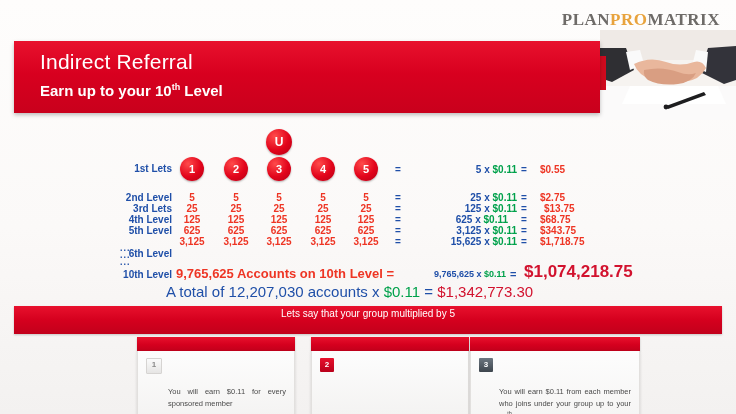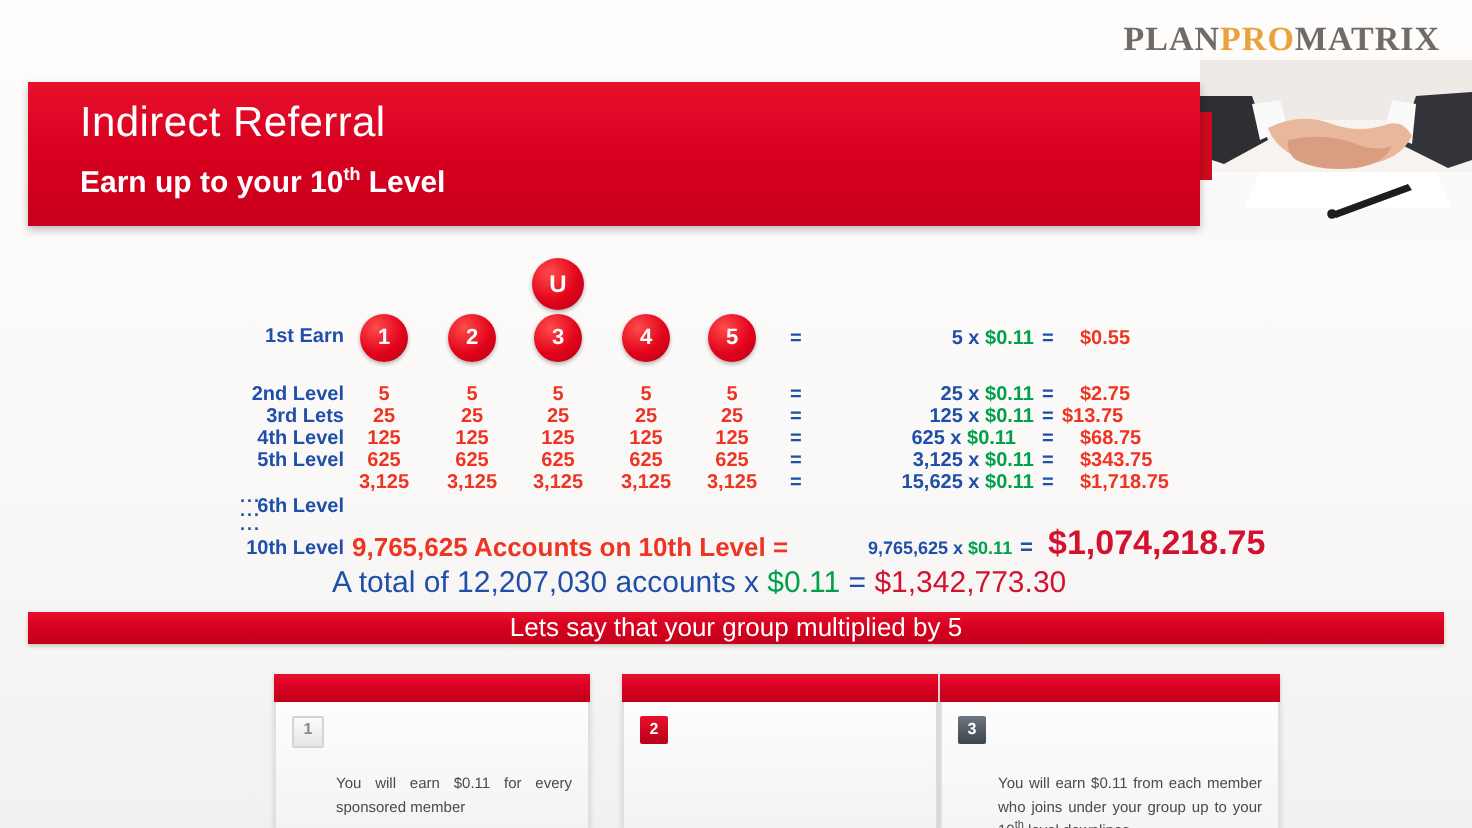--- a/index.html
+++ b/index.html
@@ -74,23 +74,23 @@
     font-weight:bold;}
   .l10-total{position:absolute;left:524px;top:262px;color:#d2122e;
     font-size:17px;font-weight:bold;}
 
   .grand{position:absolute;left:166px;top:283px;font-size:15px;font-weight:normal;
     color:#1f4fa8;}
   .grand .money{color:#00a14b;}
   .grand .amt{color:#d2122e;}
 
   
-  .strip{position:absolute;left:14px;top:306px;width:708px;height:16px;
+  .strip{position:absolute;left:14px;top:306px;width:708px;height:28px;
     background:linear-gradient(180deg,#e8112d 0%,#d5001e 50%,#c2001b 100%);
-    color:#fff;font-size:13px;text-align:center;line-height:16px;
+    color:#fff;font-size:10px;text-align:center;line-height:16px;
     box-shadow:0 1px 2px rgba(0,0,0,.2);}
 
   
   .card{position:absolute;top:337px;width:158px;}
   .card-head{height:14px;
     background:linear-gradient(180deg,#e8112d 0%,#d5001e 55%,#c2001b 100%);
     box-shadow:0 1px 2px rgba(0,0,0,.2);}
   .card-body{background:linear-gradient(180deg,#fdfdfd 0%,#f4f3f2 100%);
     border:1px solid #e2e0de;border-top:none;min-height:48px;padding:7px 8px 8px 8px;
     box-shadow:0 1px 3px rgba(0,0,0,.14);}
@@ -134,21 +134,21 @@
 
   <div class="banner">
     <div class="banner-t1">Indirect Referral</div>
     <div class="banner-t2">
       <span>Earn up to your 10</span><sup>th</sup><span> Level</span>
     </div>
   </div>
 
   <div class="u-circle">U</div>
 
-  <div class="lvl-label" style="top:163px">1st Earn</div>
+  <div class="lvl-label" style="top:163px">1st Lets</div>
   <div class="node" style="left:180px;top:157px">1</div>
   <div class="node" style="left:224px;top:157px">2</div>
   <div class="node" style="left:267px;top:157px">3</div>
   <div class="node" style="left:311px;top:157px">4</div>
   <div class="node" style="left:354px;top:157px">5</div>
   <div class="eq" style="left:395px;top:164px">=</div>
   <div class="calc-mul" style="left:447px;top:164px"><span>5 x </span><span class="money">$0.11</span></div>
   <div class="eq" style="left:521px;top:164px">=</div>
   <div class="calc-res" style="left:540px;top:164px">$0.55</div>
 
@@ -165,21 +165,21 @@
       <div class="calc-res" style="left: 540px; top: 192px;">$2.75</div>
       <div class="lvl-label" style="top: 203px;">3rd Lets</div>
       <div class="cell" style="left: 172px; top: 203px;">25</div>
       <div class="cell" style="left: 216px; top: 203px;">25</div>
       <div class="cell" style="left: 259px; top: 203px;">25</div>
       <div class="cell" style="left: 303px; top: 203px;">25</div>
       <div class="cell" style="left: 346px; top: 203px;">25</div>
       <div class="eq" style="left: 395px; top: 203px;">=</div>
       <div class="calc-mul" style="left: 447px; top: 203px;"><span>125 x </span><span class="money">$0.11</span></div>
       <div class="eq" style="left: 521px; top: 203px;">=</div>
-      <div class="calc-res" style="left: 531px; top: 203px; text-align: center;">$13.75</div>
+      <div class="calc-res" style="left: 544px; top: 203px; text-align: center;">$13.75</div>
       <div class="lvl-label" style="top: 214px;">4th Level</div>
       <div class="cell" style="left: 172px; top: 214px;">125</div>
       <div class="cell" style="left: 216px; top: 214px;">125</div>
       <div class="cell" style="left: 259px; top: 214px;">125</div>
       <div class="cell" style="left: 303px; top: 214px;">125</div>
       <div class="cell" style="left: 346px; top: 214px;">125</div>
       <div class="eq" style="left: 395px; top: 214px;">=</div>
       <div class="calc-mul" style="left: 438px; top: 214px;"><span>625 x </span><span class="money">$0.11</span></div>
       <div class="eq" style="left: 521px; top: 214px;">=</div>
       <div class="calc-res" style="left: 540px; top: 214px;">$68.75</div>

